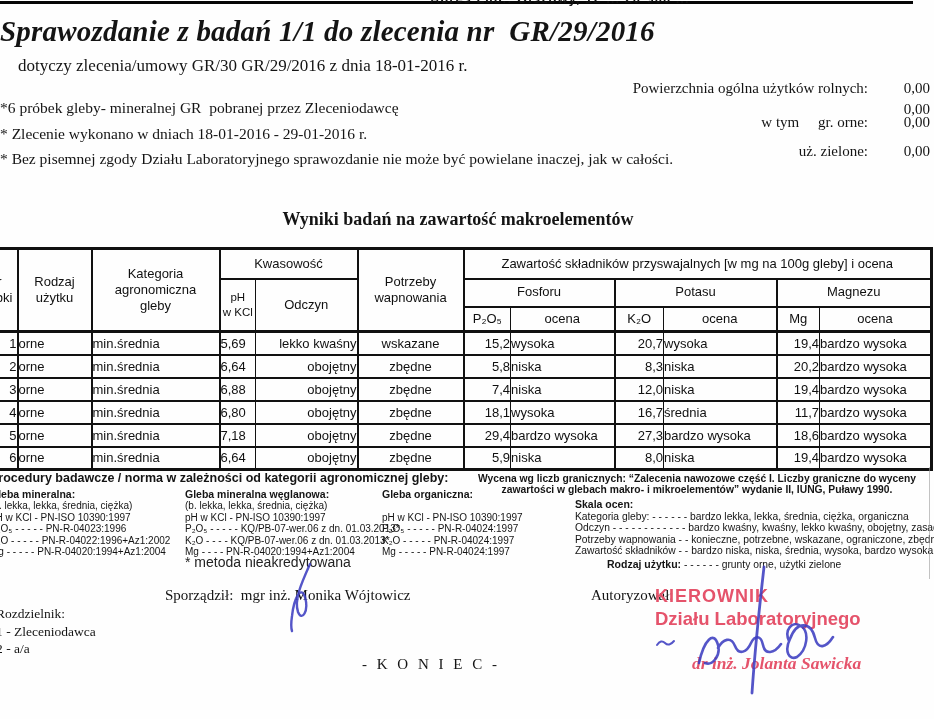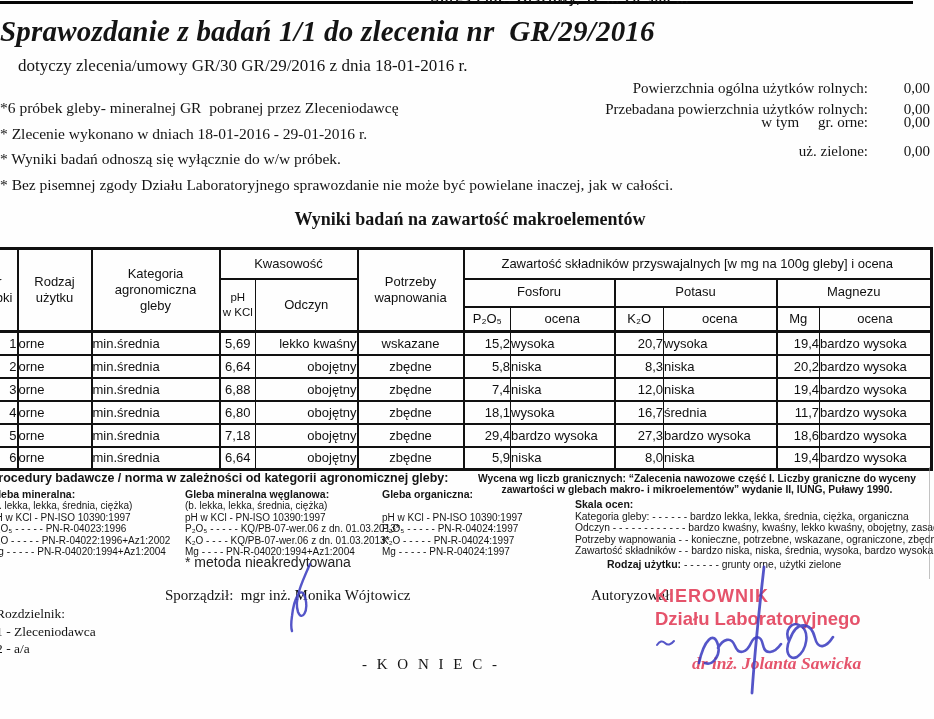--- a/index.html
+++ b/index.html
@@ -20,38 +20,38 @@
   #doc-title{left:0;top:15px;width:900px;text-align:left;font-size:29px;font-weight:bold;letter-spacing:.2px;font-style:italic;}
   #subject-line{left:18px;top:56px;font-size:17px;text-align:right;}
 
   .area-line{left:400px;width:534px;height:20px;font-size:15px;}
   .area-label{position:absolute;right:66px;white-space:nowrap;}
   .area-value{position:absolute;right:4px;}
 
   #notes{left:0;top:99px;font-size:15.5px;}
   .note{height:25.7px;white-space:nowrap;}
 
-  #section-title{left:0;top:209px;width:916px;text-align:center;font-size:18px;font-weight:bold;padding-left:12px;}
+  #section-title{left:0;top:209px;width:916px;text-align:center;font-size:18px;font-weight:bold;}
 
   
   #results-table{position:absolute;left:-30px;top:247px;width:960px;table-layout:fixed;
     border-collapse:collapse;border:3px solid #111;
     font-family:"Liberation Sans","DejaVu Sans",sans-serif;font-size:13px;color:#101010;}
   #results-table th,#results-table td{border:2px solid #111;padding:0;overflow:hidden;white-space:nowrap;}
   #results-table th{font-weight:normal;text-align:center;vertical-align:middle;white-space:pre-line;line-height:1.25;}
   tr.h1{height:30px;} tr.h2{height:28px;} tr.h3{height:25px;}
   #results-table tbody tr{height:23px;}
   .br-thin{border-right-width:1px !important;}
   .bl-thin{border-left-width:1px !important;}
   .hb-thick{border-bottom-width:3px !important;}
   .th-ph{font-size:11.5px;}
   .c-nr{text-align:right;padding-right:4px;}
   .c-rodzaj{text-align:left;padding-left:10px;}
   .c-kat{text-align:left;padding-left:6px;}
-  .c-ph{text-align:center;padding-right:4px;}
+  .c-ph{text-align:left;padding-right:4px;}
   .c-odczyn{text-align:right;padding-left:7px;}
   .c-potrz{text-align:center;margin-left:20px;}
   .c-num{text-align:right;padding-right:5px;}
   .c-ocena{text-align:left;padding-left:6px;}
 
   
   #proc-title{left:-10px;top:471px;font-size:12.5px;font-weight:bold;white-space:nowrap;}
   .proc-col{font-size:10px;line-height:11.4px;white-space:nowrap;}
   .proc-head{font-weight:bold;font-size:10.5px;}
   .proc-line{min-height:11.4px;}
@@ -94,36 +94,34 @@
 </div>
 
 <div class="abs" id="doc-title">Sprawozdanie z badań 1/1 do zlecenia nr&nbsp; GR/29/2016</div>
 <div class="abs" id="subject-line">dotyczy zlecenia/umowy GR/30 GR/29/2016 z dnia 18-01-2016 r.</div>
 
 <div class="abs area-line" style="top:80px">
   <span class="area-label">Powierzchnia ogólna użytków rolnych:</span>
   <span class="area-value">0,00</span>
 </div>
 <div class="abs area-line" style="top:101px">
-  <span class="area-label">Przebadana powierzchnia użytków rolnych:</span>
   <span class="area-value">0,00</span>
 </div>
 <div class="abs area-line" style="top:114px">
   <span class="area-label">w tym&nbsp;&nbsp;&nbsp;&nbsp; gr. orne:</span>
   <span class="area-value">0,00</span>
 </div>
 <div class="abs area-line" style="top:143px">
   <span class="area-label">uż. zielone:</span>
   <span class="area-value">0,00</span>
 </div>
 
 <div class="abs" id="notes">
     <div class="note">*6 próbek gleby- mineralnej GR&nbsp; pobranej przez Zleceniodawcę</div>
     <div class="note">* Zlecenie wykonano w dniach 18-01-2016 - 29-01-2016 r.</div>
-    <div class="note">* Wyniki badań odnoszą się wyłącznie do w/w próbek.</div>
     <div class="note">* Bez pisemnej zgody Działu Laboratoryjnego sprawozdanie nie może być powielane inaczej, jak w całości.</div>
   </div>
 
 <div class="abs" id="section-title">Wyniki badań na zawartość makroelementów</div>
 
 <table id="results-table">
   <colgroup>
     <col style="width:46px">
       <col style="width:74px">
       <col style="width:128px">

